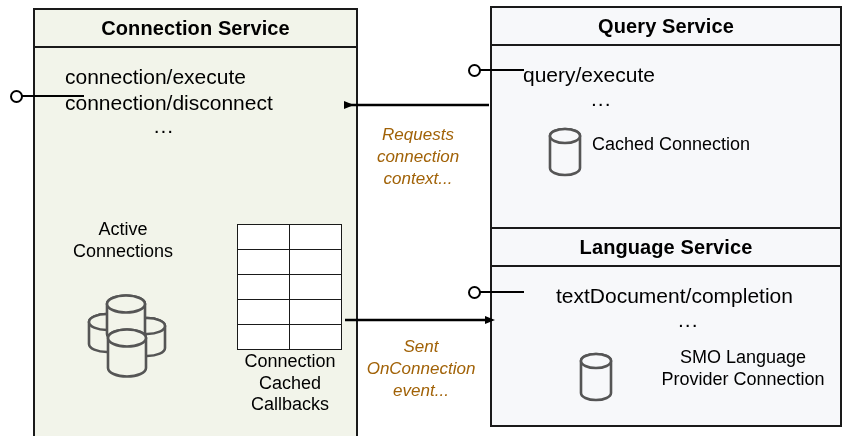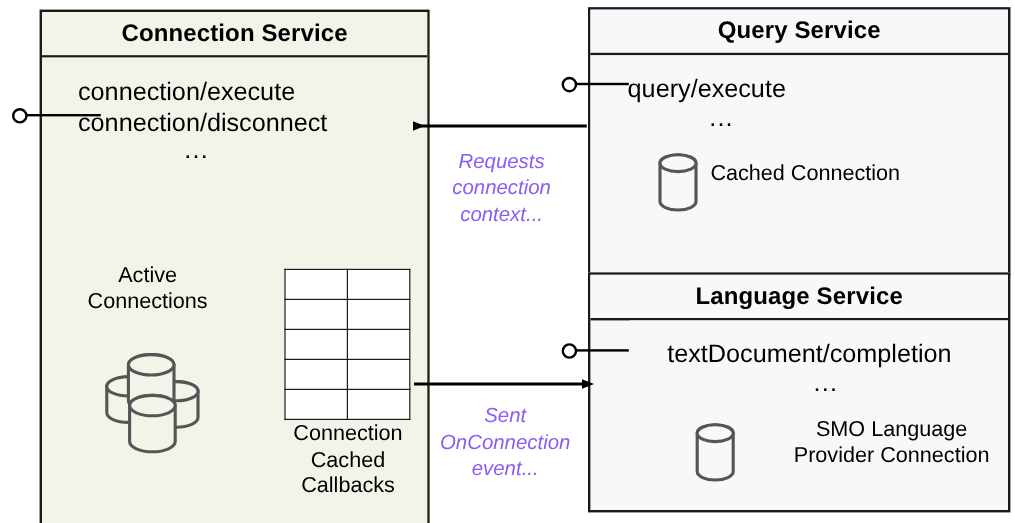--- a/index.html
+++ b/index.html
@@ -57,21 +57,21 @@
     font-size: 20px;
     background: #f2f4ea;
   }
   #connection-service .body { background: #f2f4ea; }
 
   #query-service {
     left: 490px;
     top: 6px;
     width: 352px;
     height: 224px;
-    background: #f0abfc;
+    background: #86efac;
   }
   #query-service .title-bar {
     height: 38px;
     font-size: 20px;
     background: #f7f8fa;
   }
   #query-service .body { background: #f7f8fa; }
 
   #language-service {
     left: 490px;
@@ -162,21 +162,21 @@
     padding: 0;
     width: 50%;
   }
 
   
   .conn-label {
     position: absolute;
     font-style: italic;
     font-size: 17px;
     line-height: 1.28;
-    color: #8b5cf6;
+    color: #a16207;
     text-align: center;
     white-space: nowrap;
   }
   svg.overlay {
     position: absolute;
     left: 0; top: 0;
     width: 846px;
     height: 436px;
     pointer-events: none;
   }

